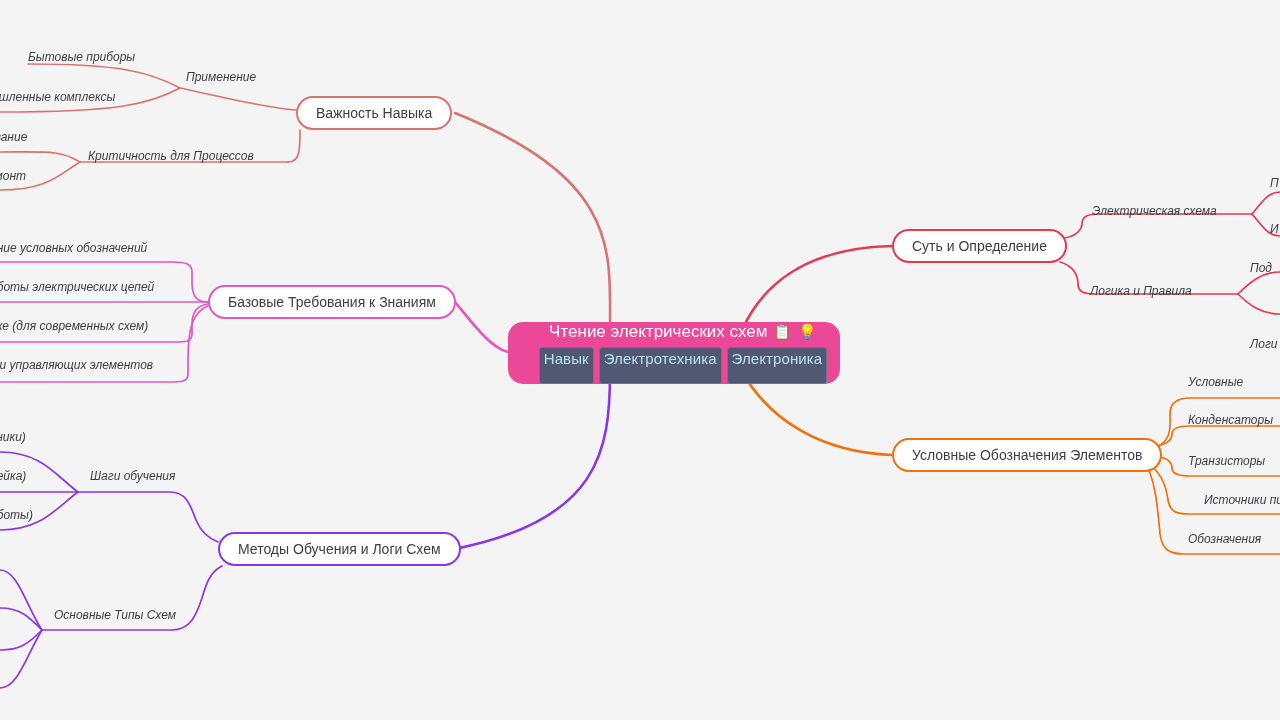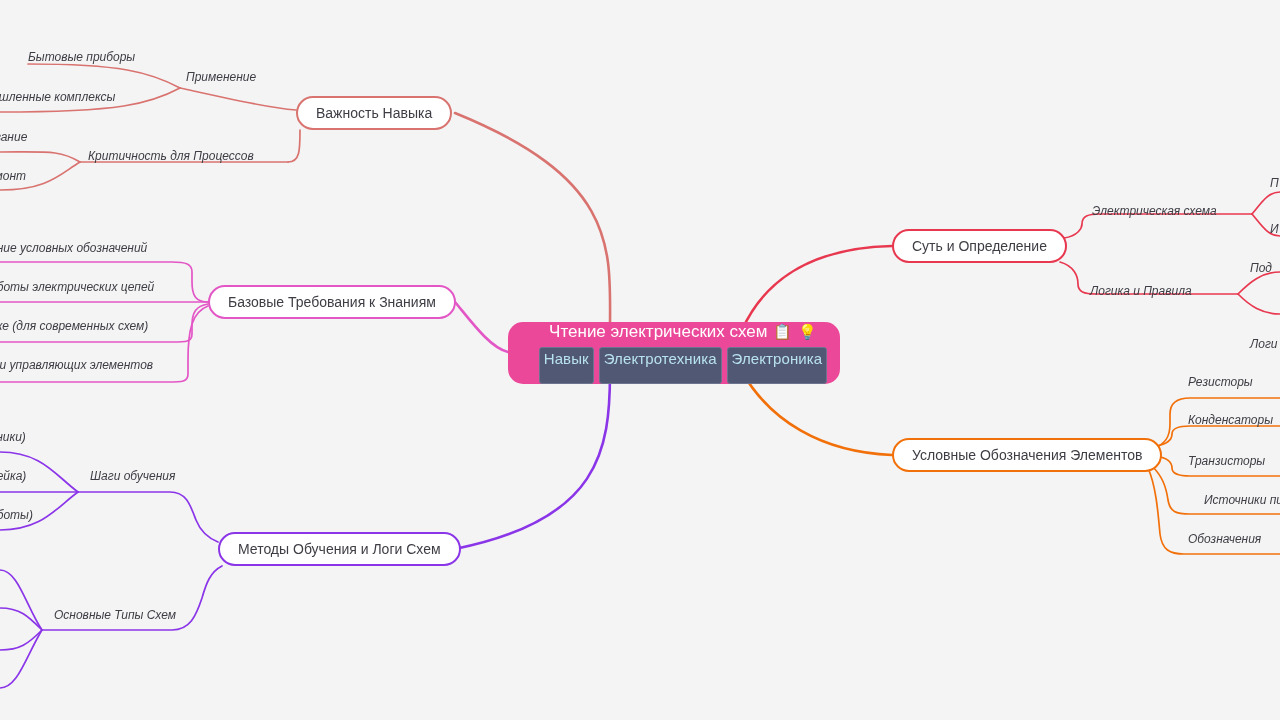--- a/index.html
+++ b/index.html
@@ -253,21 +253,21 @@
     <span>Под</span>
   </div>
   <div class="node leaf right" style="left:1250px; top:298px;margin-top:35px;">
     <span>Логи</span>
   </div>
 
   <div class="node pill" style="left:892px; top:438px; border-color:#f2700a;">
     <span>Условные Обозначения Элементов</span>
   </div>
   <div class="node leaf right" style="left:1188px; top:371px;">
-    <span>Резисторы</span>
+    <span>Условные</span>
   </div>
   <div class="node leaf right" style="left:1188px; top:409px;">
     <span>Конденсаторы</span>
   </div>
   <div class="node leaf right" style="left:1188px; top:450px;">
     <span>Транзисторы</span>
   </div>
   <div class="node leaf right" style="left:1204px; top:489px;">
     <span>Источники пит</span>
   </div>

